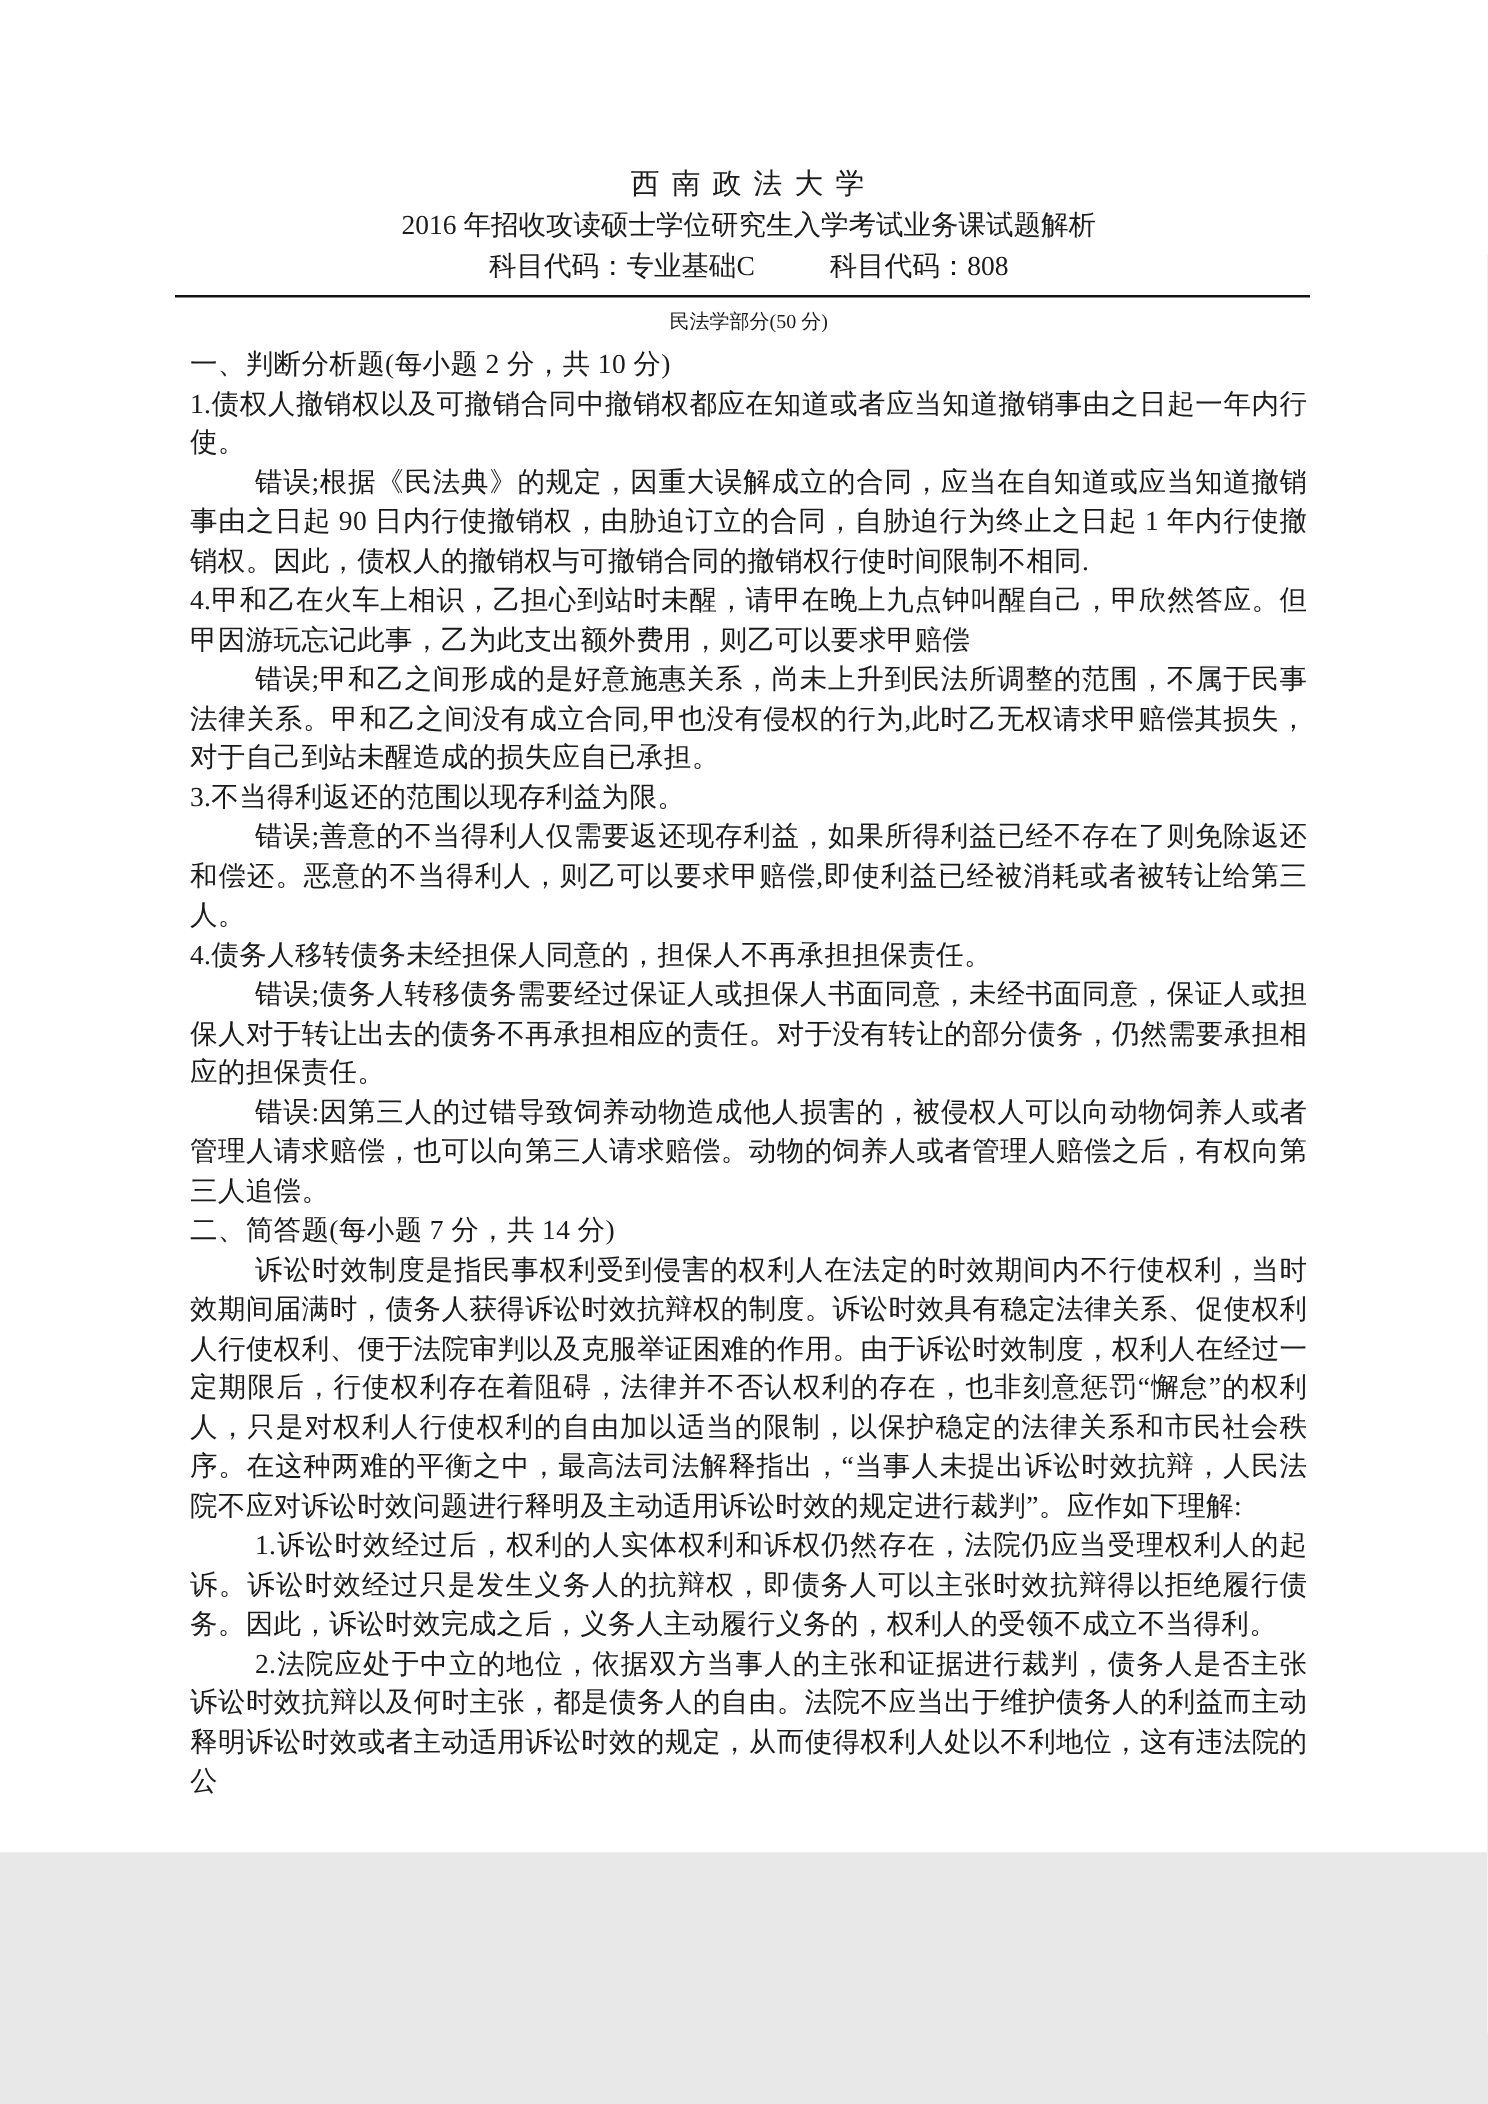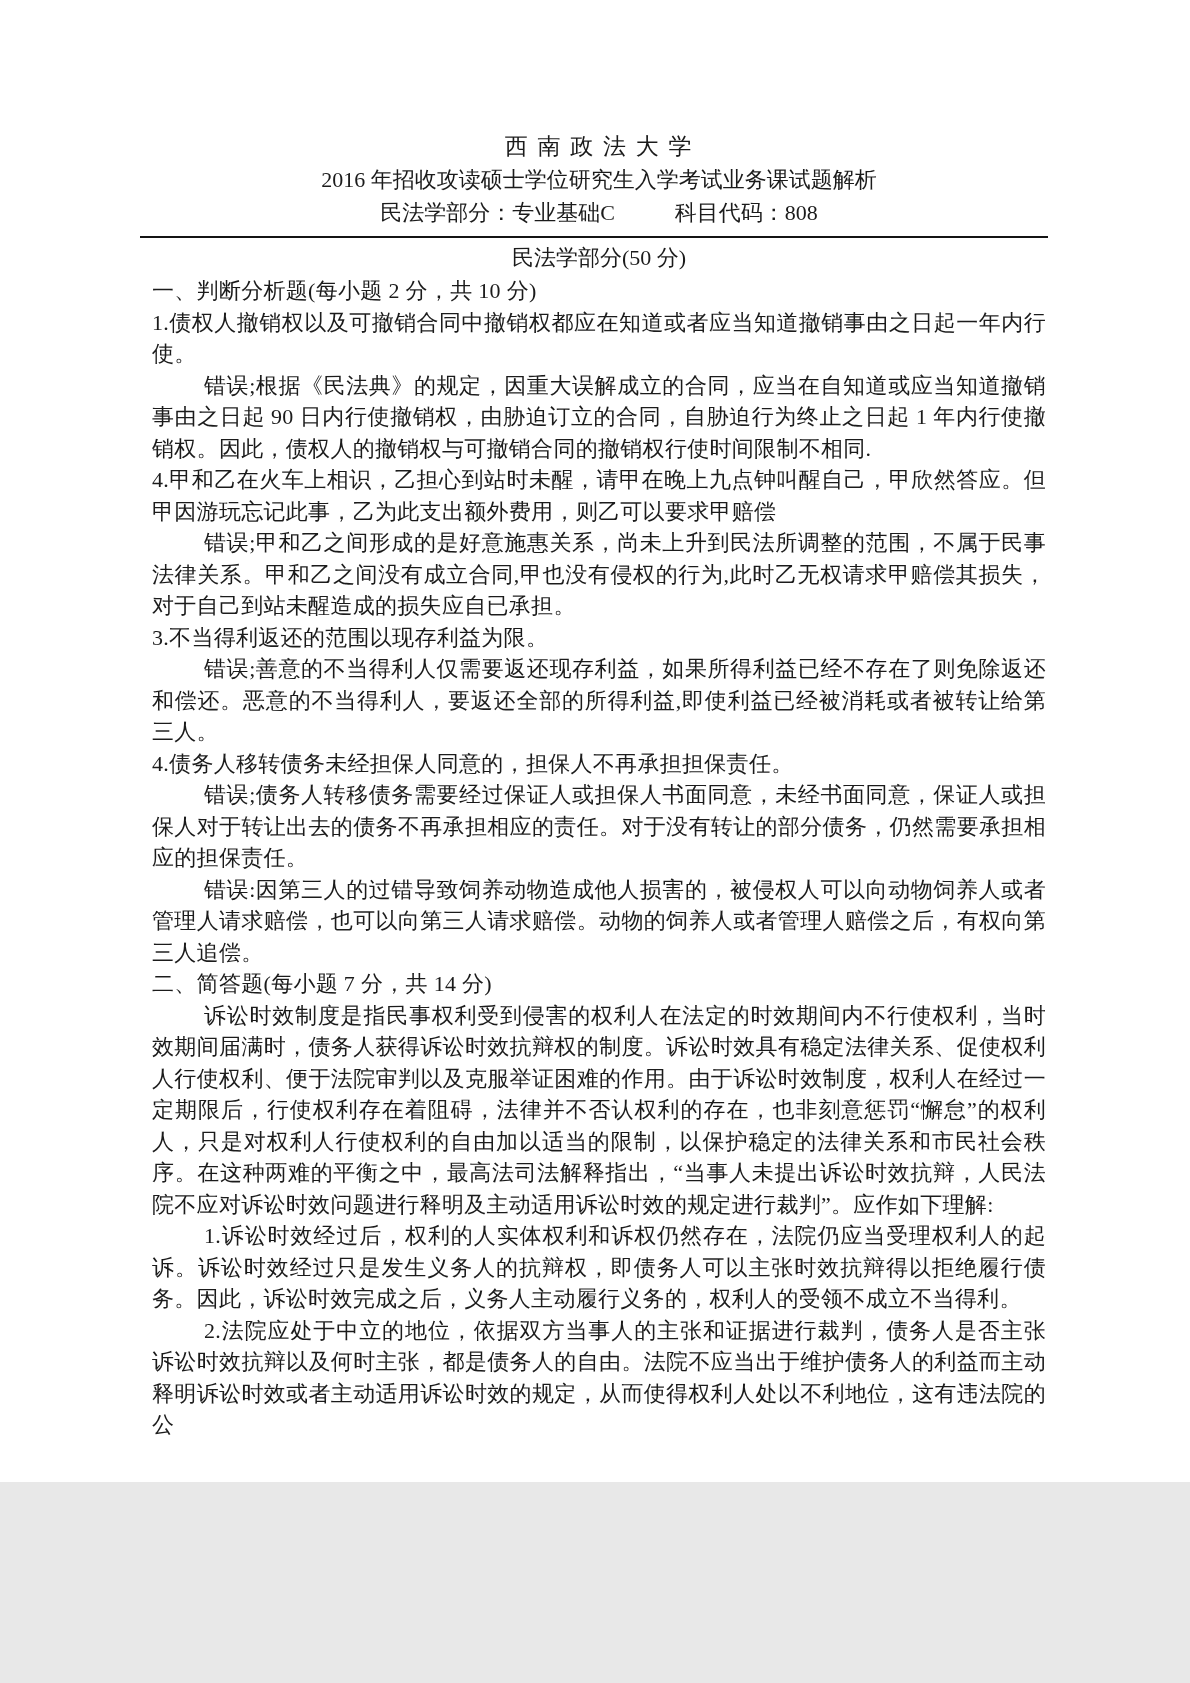--- a/index.html
+++ b/index.html
@@ -18,21 +18,21 @@
   .hdr { text-align: center; font-size: 22px; line-height: 33px; }
   .hdr .uni { font-size: 23px; letter-spacing: 2px; }
   .subject-line { white-space: nowrap; }
   .subject-code { margin-left: 60px; }
   .divider {
     border: none;
     border-top: 2px solid #141414;
     width: 908px;
     margin: 7px 0 0 -12px;
   }
-  .section-title { text-align: center; font-size: 22px; line-height: 34px; margin-top: 3px; }
+  .section-title { text-align: center; font-size: 16px; line-height: 34px; margin-top: 3px; }
   .doc-body {
     font-size: 22px;
     line-height: 31.5px;
     letter-spacing: 0.3px;
   }
   .doc-body p {
     margin: 0;
     text-align: justify;
     text-justify: inter-ideograph;
     font-family: Liberation Serif, serif;
@@ -41,39 +41,39 @@
 </style>
 </head>
 <body>
 
 <div class="page">
 
   <div class="hdr">
     <div class="uni">西 南 政 法 大 学</div>
     <div>2016 年招收攻读硕士学位研究生入学考试业务课试题解析</div>
     <div class="subject-line">
-      <span>民法学部分：专业基础C</span><span class="subject-code">科目代码：808</span>
+      <span>科目代码：专业基础C</span><span class="subject-code">科目代码：808</span>
     </div>
   </div>
 
   <hr class="divider">
 
   <div class="section-title">民法学部分(50 分)</div>
 
   <div class="doc-body">
     <p>一、判断分析题(每小题 2 分，共 10 分)</p>
 
     <p>1.债权人撤销权以及可撤销合同中撤销权都应在知道或者应当知道撤销事由之日起一年内行使。</p>
     <p class="indent">错误;根据《民法典》的规定，因重大误解成立的合同，应当在自知道或应当知道撤销事由之日起 90 日内行使撤销权，由胁迫订立的合同，自胁迫行为终止之日起 1 年内行使撤销权。因此，债权人的撤销权与可撤销合同的撤销权行使时间限制不相同.</p>
 
     <p>4.甲和乙在火车上相识，乙担心到站时未醒，请甲在晚上九点钟叫醒自己，甲欣然答应。但甲因游玩忘记此事，乙为此支出额外费用，则乙可以要求甲赔偿</p>
     <p class="indent">错误;甲和乙之间形成的是好意施惠关系，尚未上升到民法所调整的范围，不属于民事法律关系。甲和乙之间没有成立合同,甲也没有侵权的行为,此时乙无权请求甲赔偿其损失，对于自己到站未醒造成的损失应自已承担。</p>
 
     <p>3.不当得利返还的范围以现存利益为限。</p>
-    <p class="indent">错误;善意的不当得利人仅需要返还现存利益，如果所得利益已经不存在了则免除返还和偿还。恶意的不当得利人，要返还全部的所得利益,即使利益已经被消耗或者被转让给第三人。</p>
+    <p class="indent">错误;善意的不当得利人仅需要返还现存利益，如果所得利益已经不存在了则免除返还和偿还。恶意的不当得利人，则乙可以要求甲赔偿,即使利益已经被消耗或者被转让给第三人。</p>
 
     <p>4.债务人移转债务未经担保人同意的，担保人不再承担担保责任。</p>
     <p class="indent">错误;债务人转移债务需要经过保证人或担保人书面同意，未经书面同意，保证人或担保人对于转让出去的债务不再承担相应的责任。对于没有转让的部分债务，仍然需要承担相应的担保责任。</p>
 
     <p class="indent">错误:因第三人的过错导致饲养动物造成他人损害的，被侵权人可以向动物饲养人或者管理人请求赔偿，也可以向第三人请求赔偿。动物的饲养人或者管理人赔偿之后，有权向第三人追偿。</p>
 
     <p>二、简答题(每小题 7 分，共 14 分)</p>
 
     <p class="indent">诉讼时效制度是指民事权利受到侵害的权利人在法定的时效期间内不行使权利，当时效期间届满时，债务人获得诉讼时效抗辩权的制度。诉讼时效具有稳定法律关系、促使权利人行使权利、便于法院审判以及克服举证困难的作用。由于诉讼时效制度，权利人在经过一定期限后，行使权利存在着阻碍，法律并不否认权利的存在，也非刻意惩罚“懈怠”的权利人，只是对权利人行使权利的自由加以适当的限制，以保护稳定的法律关系和市民社会秩序。在这种两难的平衡之中，最高法司法解释指出，“当事人未提出诉讼时效抗辩，人民法院不应对诉讼时效问题进行释明及主动适用诉讼时效的规定进行裁判”。应作如下理解:</p>
     <p class="indent">1.诉讼时效经过后，权利的人实体权利和诉权仍然存在，法院仍应当受理权利人的起诉。诉讼时效经过只是发生义务人的抗辩权，即债务人可以主张时效抗辩得以拒绝履行债务。因此，诉讼时效完成之后，义务人主动履行义务的，权利人的受领不成立不当得利。</p>

